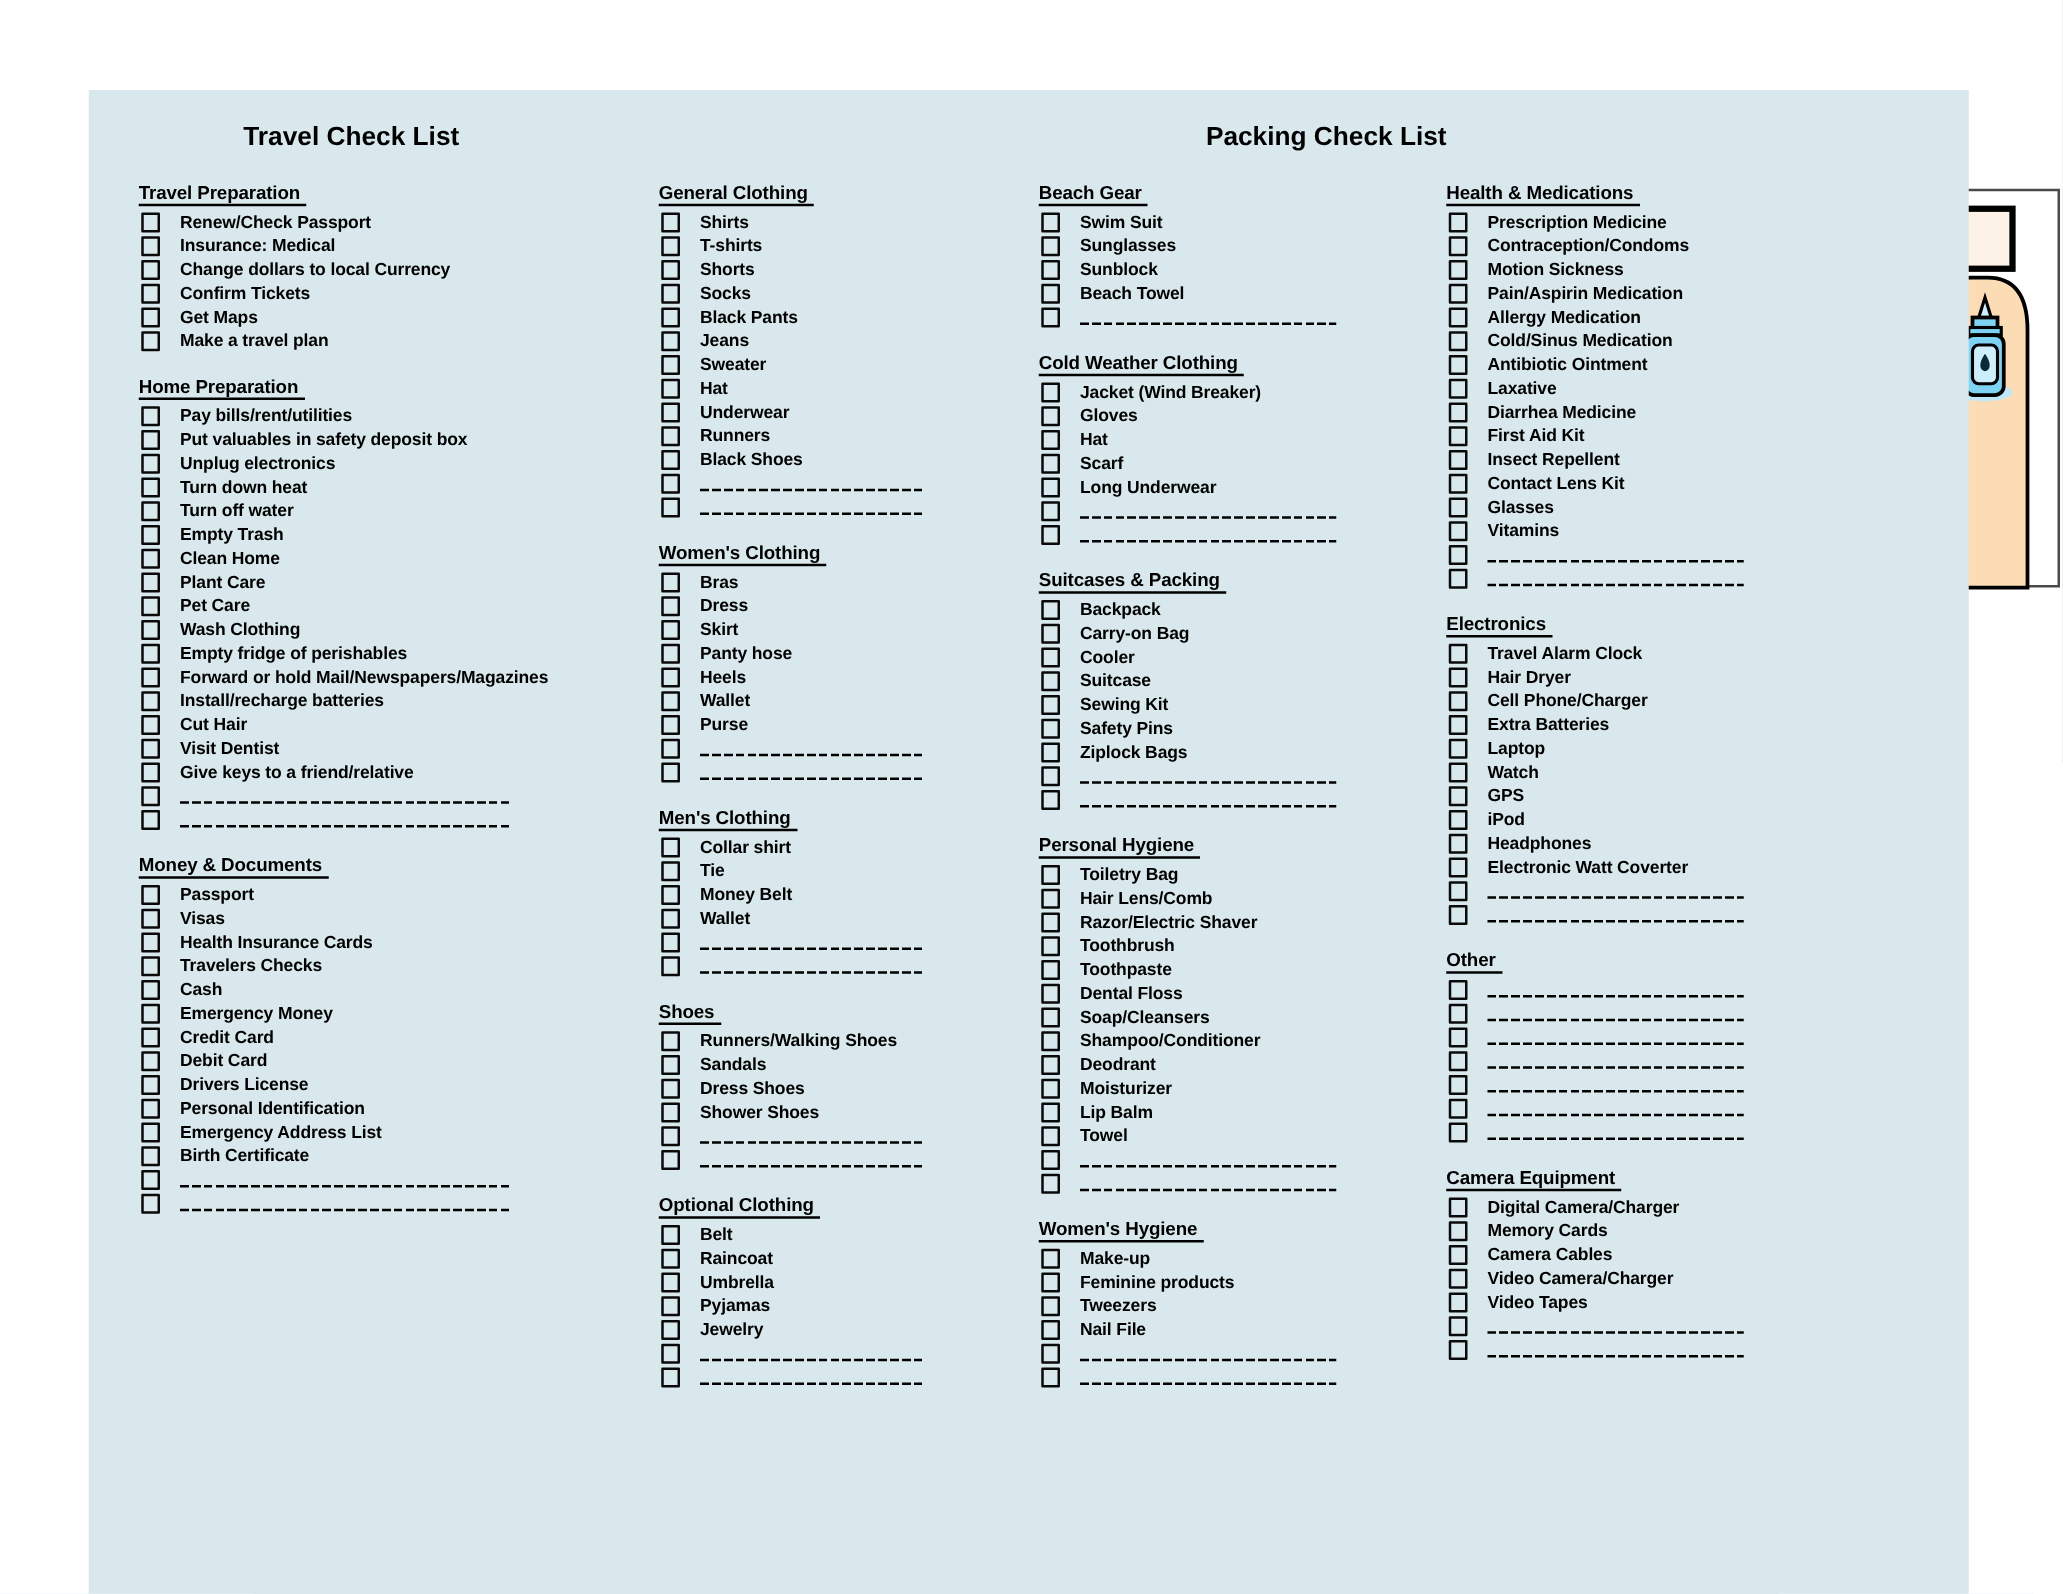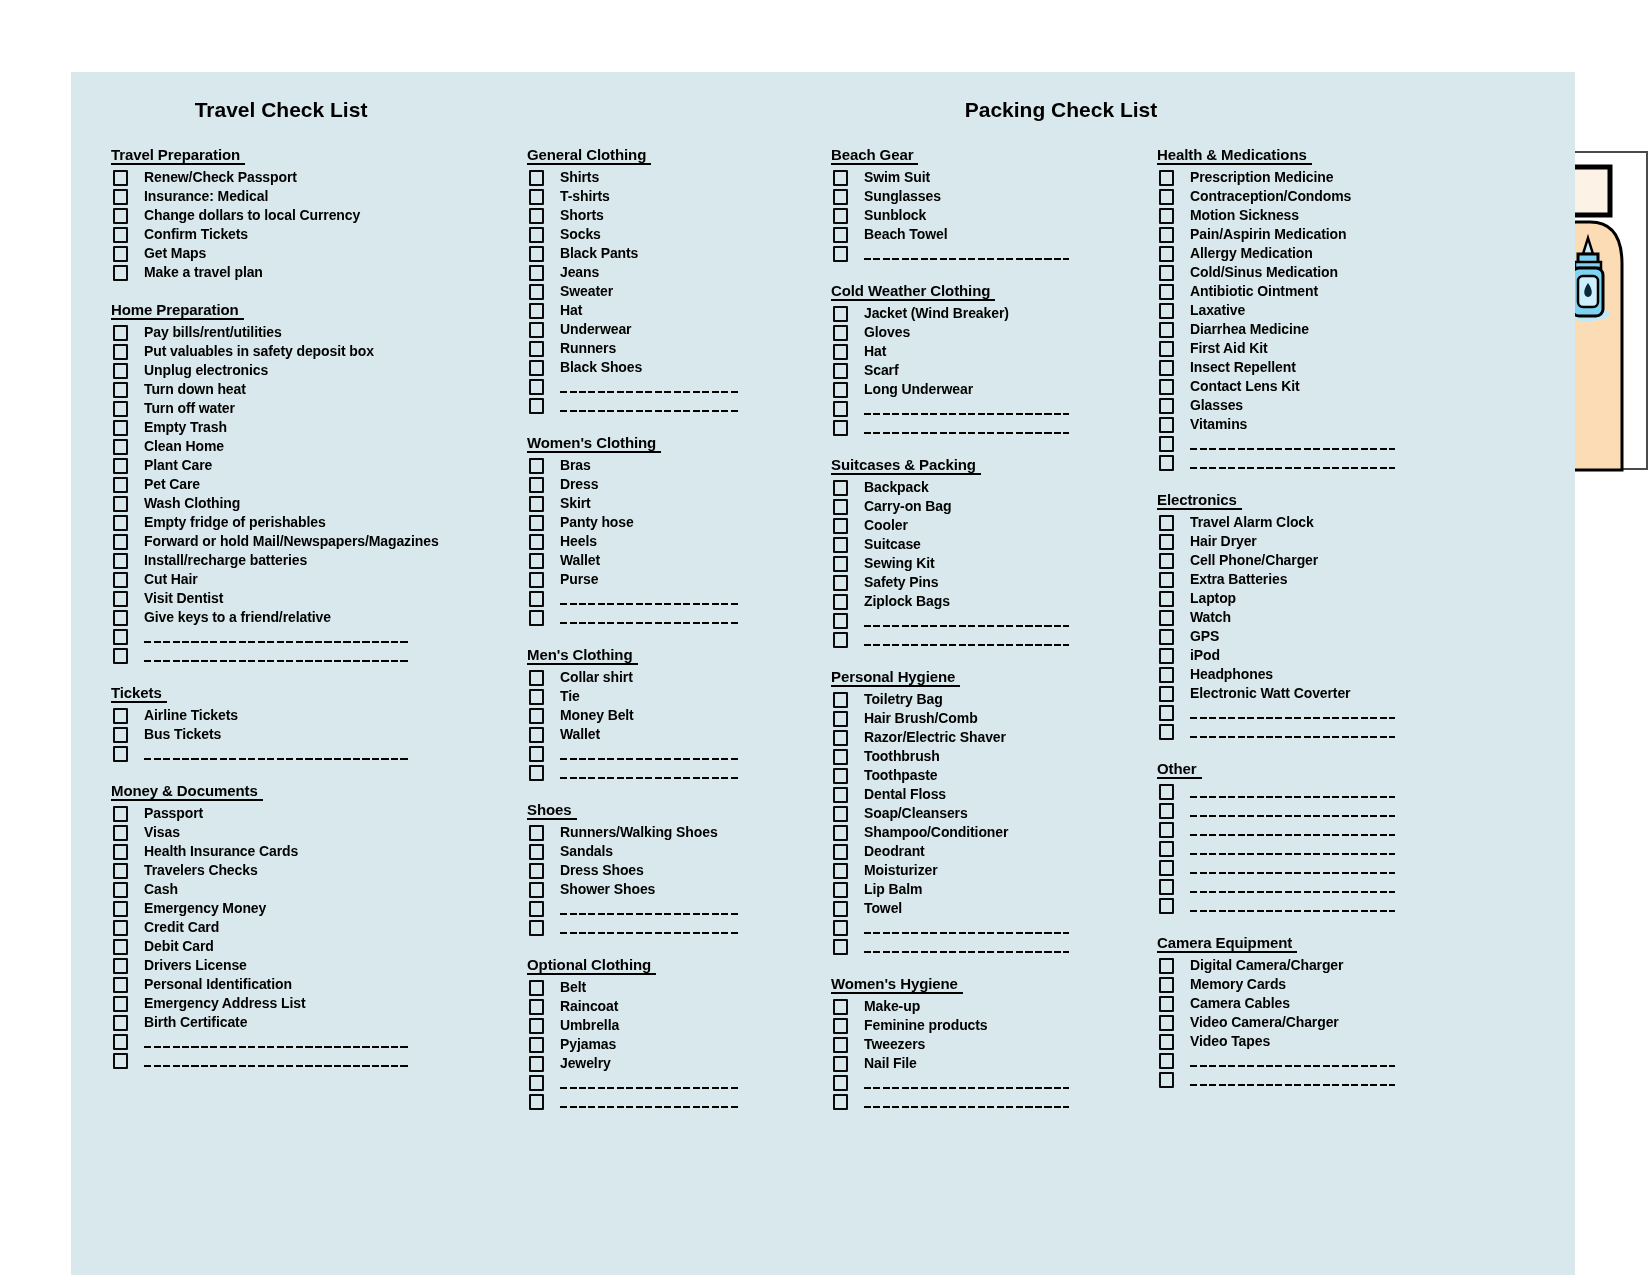--- a/index.html
+++ b/index.html
@@ -165,35 +165,20 @@
         <div class="row">
           <span class="cb"></span>
           <span class="blank"></span>
         </div>
         <div class="row">
           <span class="cb"></span>
           <span class="blank"></span>
         </div>
       </div>
       <div class="section">
-        <div class="sec-title">Tickets</div>
-        <div class="row">
-          <span class="cb"></span>
-          <span class="lbl">Airline Tickets</span>
-        </div>
-        <div class="row">
-          <span class="cb"></span>
-          <span class="lbl">Bus Tickets</span>
-        </div>
-        <div class="row">
-          <span class="cb"></span>
-          <span class="blank"></span>
-        </div>
-      </div>
-      <div class="section">
         <div class="sec-title">Money &amp; Documents</div>
         <div class="row">
           <span class="cb"></span>
           <span class="lbl">Passport</span>
         </div>
         <div class="row">
           <span class="cb"></span>
           <span class="lbl">Visas</span>
         </div>
         <div class="row">
@@ -522,21 +507,21 @@
         </div>
       </div>
       <div class="section">
         <div class="sec-title">Personal Hygiene</div>
         <div class="row">
           <span class="cb"></span>
           <span class="lbl">Toiletry Bag</span>
         </div>
         <div class="row">
           <span class="cb"></span>
-          <span class="lbl">Hair Brush/Comb</span>
+          <span class="lbl">Hair Lens/Comb</span>
         </div>
         <div class="row">
           <span class="cb"></span>
           <span class="lbl">Razor/Electric Shaver</span>
         </div>
         <div class="row">
           <span class="cb"></span>
           <span class="lbl">Toothbrush</span>
         </div>
         <div class="row">

